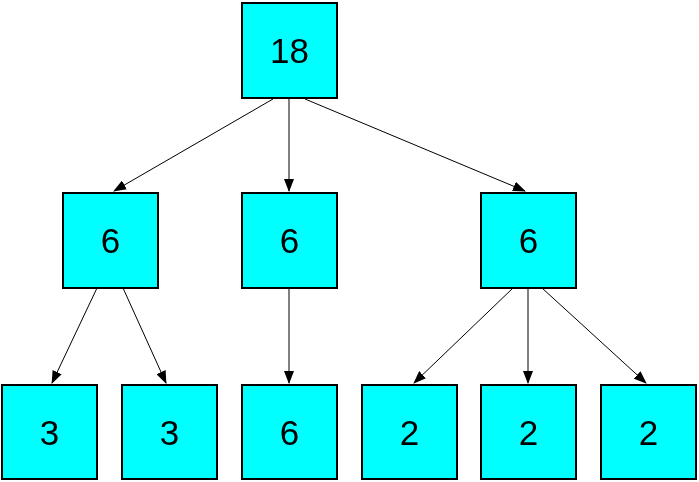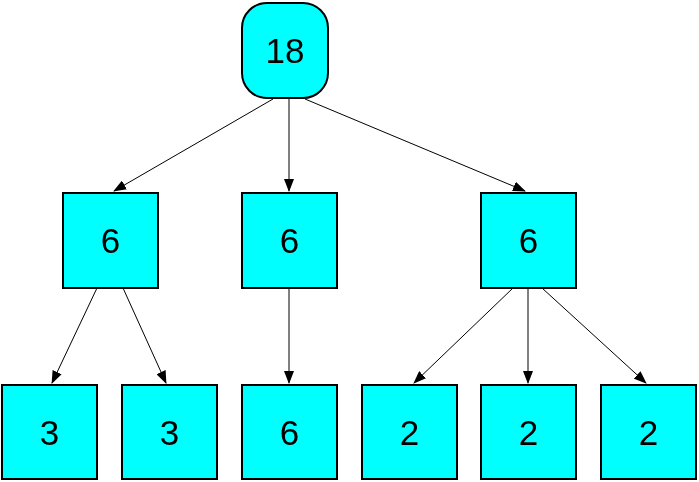--- a/index.html
+++ b/index.html
@@ -54,21 +54,21 @@
         <line x1="305" y1="99" x2="525" y2="191" stroke="#000000" stroke-width="1" marker-end="url(#arrowhead)"></line>
         <line x1="97" y1="288" x2="52" y2="383" stroke="#000000" stroke-width="1" marker-end="url(#arrowhead)"></line>
         <line x1="123" y1="288" x2="166" y2="383" stroke="#000000" stroke-width="1" marker-end="url(#arrowhead)"></line>
         <line x1="289" y1="288" x2="289" y2="383" stroke="#000000" stroke-width="1" marker-end="url(#arrowhead)"></line>
         <line x1="513" y1="288" x2="414" y2="383" stroke="#000000" stroke-width="1" marker-end="url(#arrowhead)"></line>
         <line x1="528" y1="288" x2="528" y2="383" stroke="#000000" stroke-width="1" marker-end="url(#arrowhead)"></line>
         <line x1="542" y1="288" x2="646" y2="383" stroke="#000000" stroke-width="1" marker-end="url(#arrowhead)"></line>
       </g>
   </svg>
   <div id="node-layer">
-      <div class="tree-node" style="left: 241px; top: 2px; width: 88px; height: 97px; background: rgb(0, 255, 255); border-color: rgb(0, 0, 0); border-radius: 26px;">
+      <div class="tree-node" style="left: 241px; top: 2px; width: 97px; height: 97px; background: rgb(0, 255, 255); border-color: rgb(0, 0, 0);">
         <span class="node-value" style="color: rgb(0, 0, 0);">18</span>
       </div>
       <div class="tree-node" style="left: 62px; top: 192px; width: 97px; height: 97px; background: rgb(0, 255, 255); border-color: rgb(0, 0, 0);">
         <span class="node-value" style="color: rgb(0, 0, 0);">6</span>
       </div>
       <div class="tree-node" style="left: 241px; top: 192px; width: 97px; height: 97px; background: rgb(0, 255, 255); border-color: rgb(0, 0, 0);">
         <span class="node-value" style="color: rgb(0, 0, 0);">6</span>
       </div>
       <div class="tree-node" style="left: 480px; top: 192px; width: 97px; height: 97px; background: rgb(0, 255, 255); border-color: rgb(0, 0, 0);">
         <span class="node-value" style="color: rgb(0, 0, 0);">6</span>

